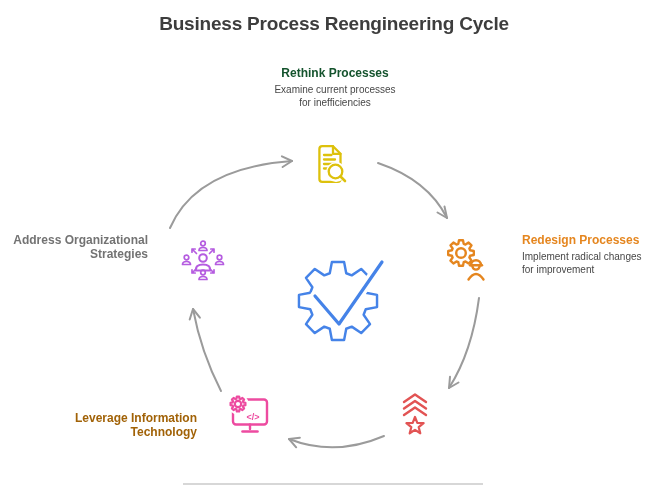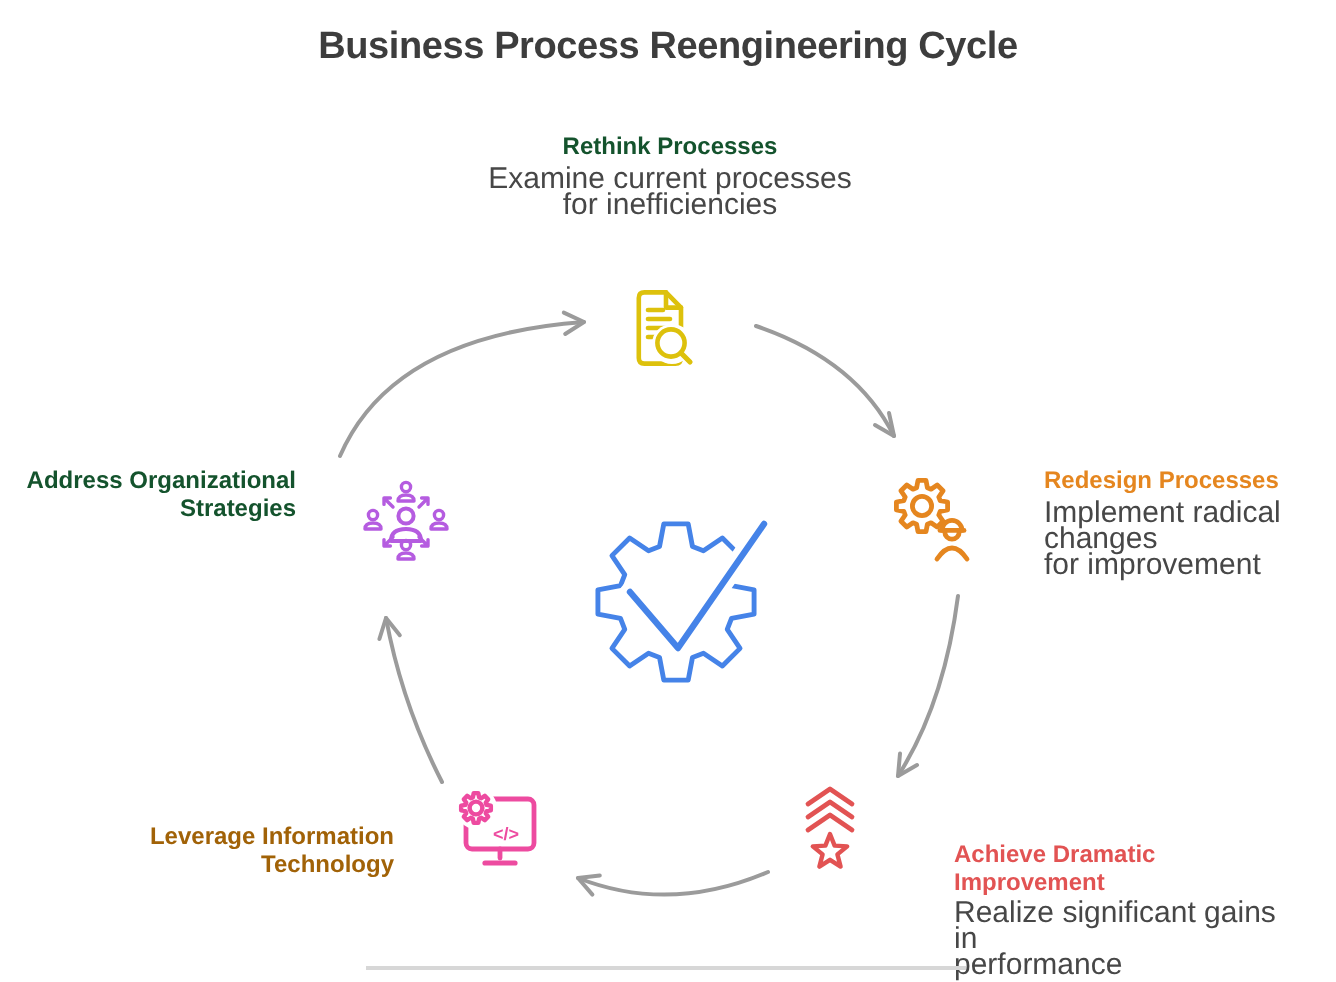--- a/index.html
+++ b/index.html
@@ -22,21 +22,21 @@
     letter-spacing: -0.2px;
   }
   .stage { position: absolute; }
   .stage-label {
     font-size: 12px;
     font-weight: bold;
     line-height: 13.5px;
     white-space: pre-line;
   }
   .stage-desc {
-    font-size: 15px;
+    font-size: 10px;
     color: #474747;
     line-height: 13px;
     white-space: pre-line;
     margin-top: 2px;
   }
   .align-c { text-align: center; }
   .align-r { text-align: right; }
   .align-l { text-align: left; }
   #stage-top    { left: 244px; top: 67px;  width: 182px; }
   #stage-right  { left: 522px; top: 234px; width: 160px; }
@@ -63,34 +63,28 @@
     <div class="stage-desc">Examine current processes
 for inefficiencies</div>
   </div>
 
   <div class="stage align-l" id="stage-right">
     <div class="stage-label" style="color: rgb(229, 134, 31);">Redesign Processes</div>
     <div class="stage-desc">Implement radical changes
 for improvement</div>
   </div>
 
-  <div class="stage align-l" id="stage-br">
-    <div class="stage-label" style="color: rgb(226, 83, 83);">Achieve Dramatic
-Improvement</div>
-    <div class="stage-desc">Realize significant gains in
-performance</div>
-  </div>
 
   <div class="stage align-r" id="stage-bl">
     <div class="stage-label" style="color: #a16207;">Leverage Information
 Technology</div>
   </div>
 
   <div class="stage align-r" id="stage-left">
-    <div class="stage-label" style="color: #14532d;">Address Organizational
+    <div class="stage-label" style="color: #737373;">Address Organizational
 Strategies</div>
   </div>
 
   <svg id="icons-layer" width="668" height="491" viewBox="0 0 668 491">
 
     <g fill="none" stroke-width="2" stroke-linecap="round" stroke-linejoin="round" style="stroke: rgb(155, 155, 155);">
       <g>
         <path d="M170,228 Q196,168 292,161"></path>
         <path d="M281.9,156.3 L292,161 L282.6,167"></path>
       </g>

